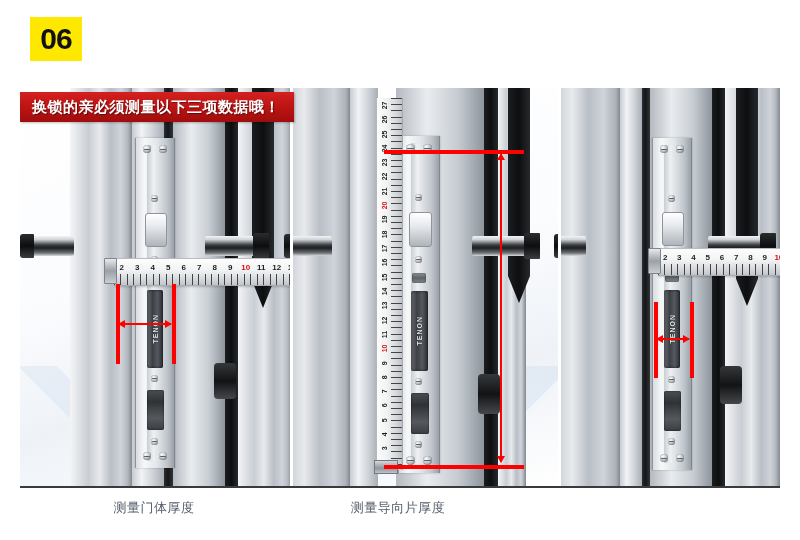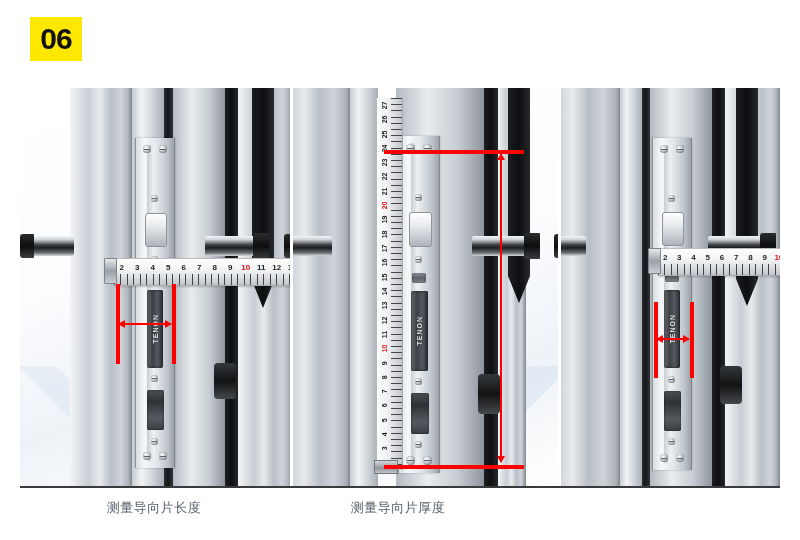--- a/index.html
+++ b/index.html
@@ -584,18 +584,21 @@
     </div>
 
     <div class="red-vbar" style="left:94px;  top:214px; height:76px;"></div>
     <div class="red-vbar" style="left:130px; top:214px; height:76px;"></div>
     <div class="arrow-h" style="left:97px; top:250px; width:32px;"></div>
   </div>
 
   <div class="panel-sep" style="left:270px;"></div>
   <div class="panel-sep" style="left:538px;"></div>
 
+  <div class="red-banner">
+    <span>换锁的亲必须测量以下三项数据哦！</span>
+  </div>
 </div>
 
 <div class="captions">
-  <div class="caption cap-2">测量导向片长度</div>
+  <div class="caption cap-2">测量门体厚度</div>
   <div class="caption cap-3">测量导向片厚度</div>
 </div>
 
 </body></html>

